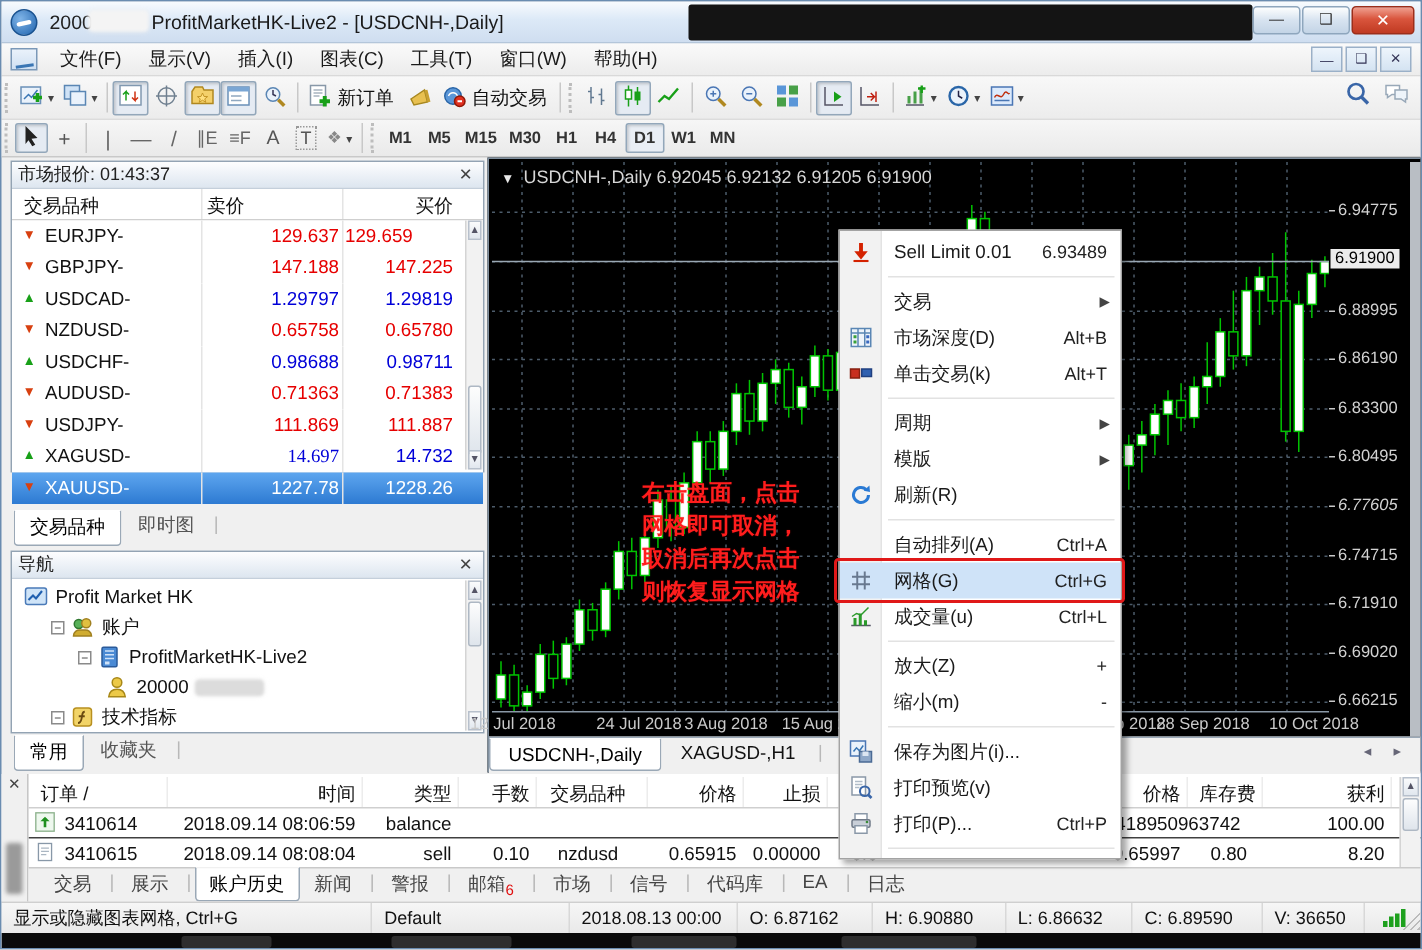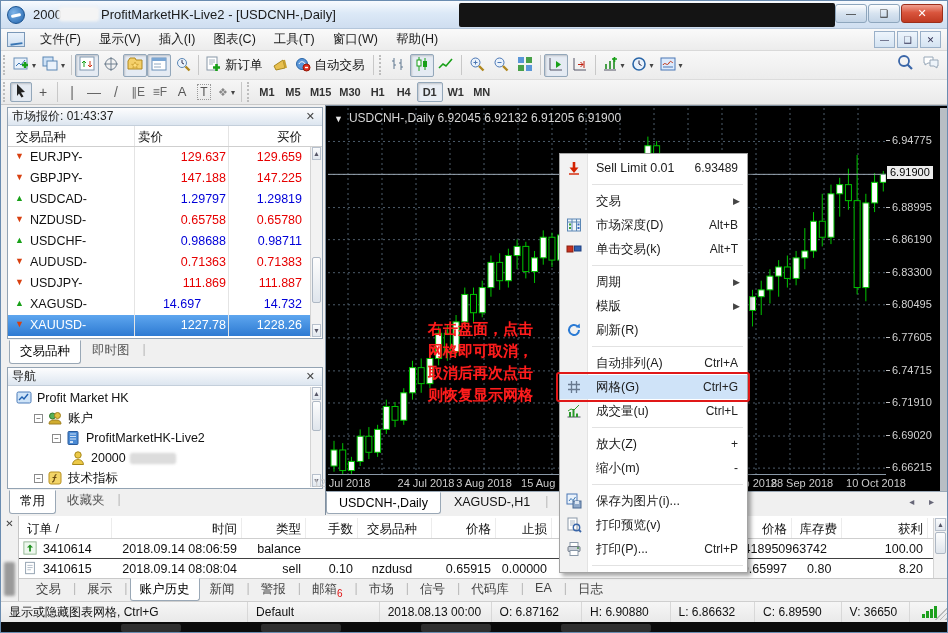--- a/index.html
+++ b/index.html
@@ -354,38 +354,38 @@
         <div class="tfbtn">M15</div>
         <div class="tfbtn">M30</div>
         <div class="tfbtn">H1</div>
         <div class="tfbtn">H4</div>
         <div class="tfbtn active">D1</div>
         <div class="tfbtn">W1</div>
         <div class="tfbtn">MN</div>
       </span>
   </div>
 
-  <div class="panel" style="left:6px;top:106px;width:316px;height:232px">
+  <div class="panel" style="left:6px;top:106px;width:316px;height:208px">
     <div class="phead">
       <span>市场报价: 01:43:37</span>
       <span class="x">✕</span>
     </div>
     <div class="mw-colhead">
       <span class="mw-cell" style="left:8px">交易品种</span>
       <span class="mw-cell" style="left:130px;width:88px;text-align:left">卖价</span>
       <span class="mw-cell" style="left:222px;width:72px;text-align:right">买价</span>
       <span class="colline" style="left:126px"></span>
         <span class="colline" style="left:220px"></span>
     </div>
     <div id="mw-body" style="position:relative">
         <div class="mw-row">
           <span class="mw-cell" style="left: 7px; top: 4px; font-size: 9px; color: rgb(216, 64, 16);">▼</span>
           <span class="mw-cell" style="left: 22px;">EURJPY-</span>
           <span class="mw-cell" style="left: 130px; width: 88px; text-align: right; color: rgb(230, 0, 0);">129.637</span>
-          <span class="mw-cell" style="left: 222px; width: 72px; text-align: right; color: rgb(230, 0, 0);">129.659</span>
+          <span class="mw-cell" style="left: 222px; width: 72px; color: rgb(230, 0, 0);">129.659</span>
           <span class="colline" style="left: 126px;"></span>
           <span class="colline" style="left: 220px;"></span>
         </div>
         <div class="mw-row">
           <span class="mw-cell" style="left: 7px; top: 4px; font-size: 9px; color: rgb(216, 64, 16);">▼</span>
           <span class="mw-cell" style="left: 22px;">GBPJPY-</span>
           <span class="mw-cell" style="left: 130px; width: 88px; text-align: right; color: rgb(230, 0, 0);">147.188</span>
           <span class="mw-cell" style="left: 222px; width: 72px; text-align: right; color: rgb(230, 0, 0);">147.225</span>
           <span class="colline" style="left: 126px;"></span>
           <span class="colline" style="left: 220px;"></span>
@@ -426,21 +426,21 @@
           <span class="mw-cell" style="left: 7px; top: 4px; font-size: 9px; color: rgb(216, 64, 16);">▼</span>
           <span class="mw-cell" style="left: 22px;">USDJPY-</span>
           <span class="mw-cell" style="left: 130px; width: 88px; text-align: right; color: rgb(230, 0, 0);">111.869</span>
           <span class="mw-cell" style="left: 222px; width: 72px; text-align: right; color: rgb(230, 0, 0);">111.887</span>
           <span class="colline" style="left: 126px;"></span>
           <span class="colline" style="left: 220px;"></span>
         </div>
         <div class="mw-row">
           <span class="mw-cell" style="left: 7px; top: 4px; font-size: 9px; color: rgb(24, 160, 24);">▲</span>
           <span class="mw-cell" style="left: 22px;">XAGUSD-</span>
-          <span class="mw-cell" style="left: 130px; width: 88px; text-align: center; color: rgb(0, 0, 216);">14.697</span>
+          <span class="mw-cell" style="left: 130px; width: 88px; text-align: right; color: rgb(0, 0, 216); font-family: Liberation Serif, serif;">14.697</span>
           <span class="mw-cell" style="left: 222px; width: 72px; text-align: right; color: rgb(0, 0, 216);">14.732</span>
           <span class="colline" style="left: 126px;"></span>
           <span class="colline" style="left: 220px;"></span>
         </div>
         <div class="mw-row sel">
           <span class="mw-cell" style="left: 7px; top: 4px; font-size: 9px; color: rgb(216, 64, 16);">▼</span>
           <span class="mw-cell" style="left: 22px;">XAUUSD-</span>
           <span class="mw-cell" style="left: 130px; width: 88px; text-align: right; color: rgb(255, 255, 255);">1227.78</span>
           <span class="mw-cell" style="left: 222px; width: 72px; text-align: right; color: rgb(255, 255, 255);">1228.26</span>
           <span class="colline" style="left: 126px;"></span>
@@ -686,21 +686,21 @@
           <div>取消后再次点击</div>
           <div>则恢复显示网格</div>
         </div>
     </div>
     <div class="paxis" id="price-axis">
         <div class="axis-label" style="top: 26.4547px;">6.94775</div>
         <div class="axis-label" style="top: 92.5634px;">6.88995</div>
         <div class="axis-label" style="top: 124.646px;">6.86190</div>
         <div class="axis-label" style="top: 157.7px; text-align: center;">6.83300</div>
         <div class="axis-label" style="top: 189.782px;">6.80495</div>
-        <div class="axis-label" style="top: 222.837px;">6.77605</div>
+        <div class="axis-label" style="top: 222.837px; font-style: italic;">6.77605</div>
         <div class="axis-label" style="top: 255.891px;">6.74715</div>
         <div class="axis-label" style="top: 287.973px;">6.71910</div>
         <div class="axis-label" style="top: 321.027px;">6.69020</div>
         <div class="axis-label" style="top: 353.11px;">6.66215</div>
         <div class="price-tag" style="top: 58.3375px;">6.91900</div>
       </div>
     <div class="daterow" id="date-row">
         <div class="date-label" style="left: 14px;">12 Jul 2018</div>
         <div class="date-label" style="left: 98px;">24 Jul 2018</div>
         <div class="date-label" style="left: 156px;">3 Aug 2018</div>

